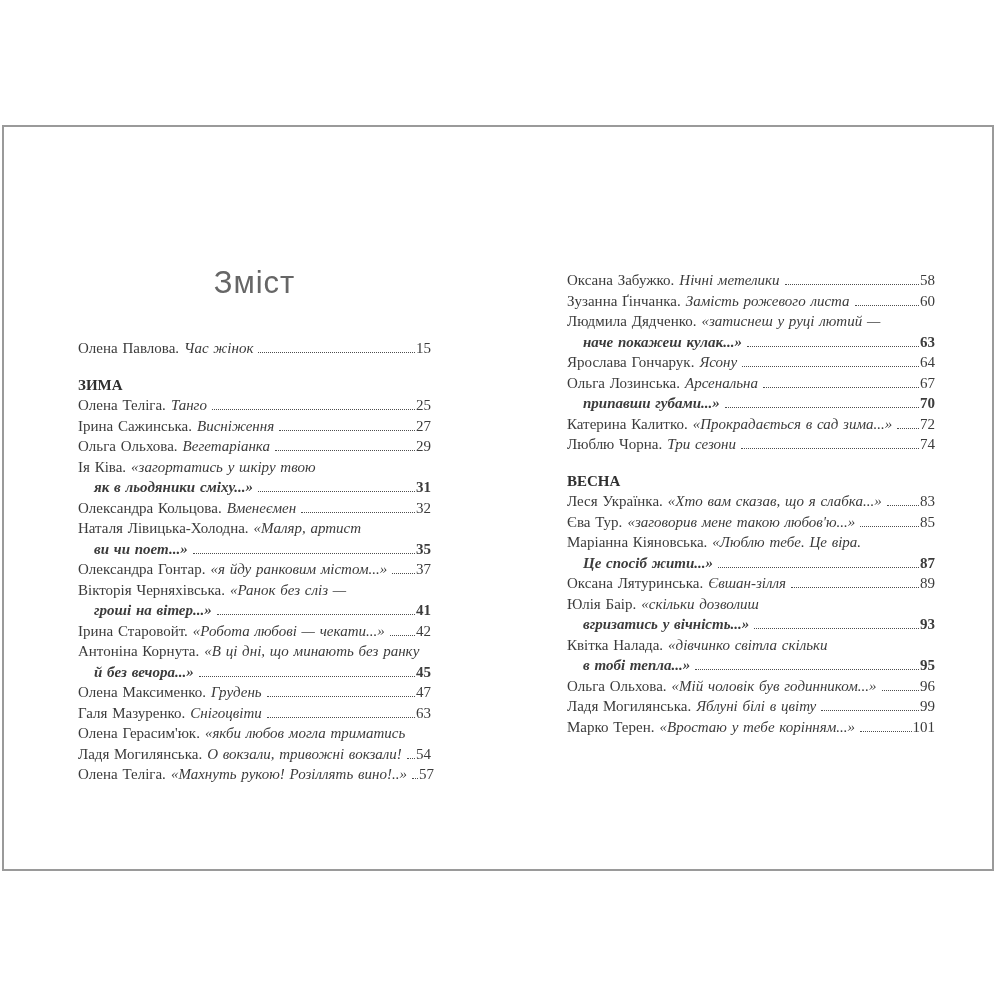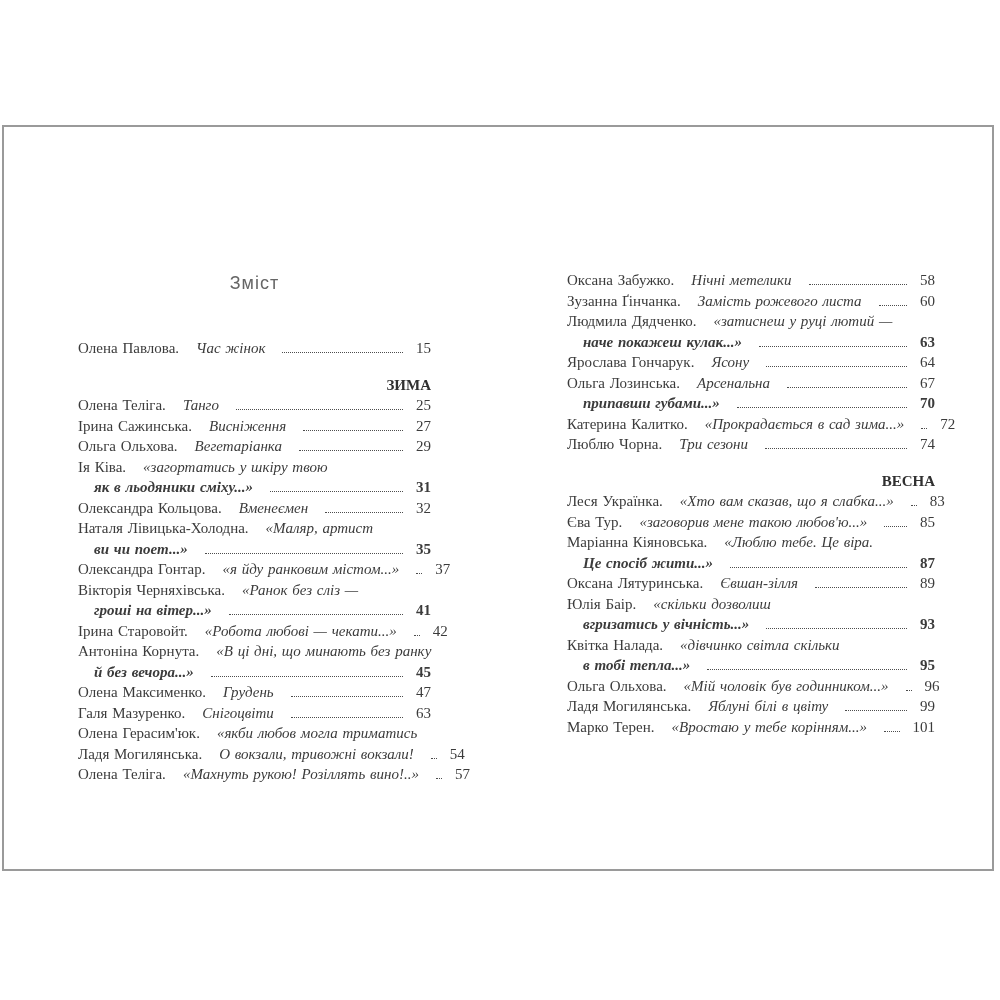--- a/index.html
+++ b/index.html
@@ -28,39 +28,37 @@
     position: absolute;
     color: #3b3b3b;
     font-size: 15px;
     line-height: 20.5px;
     word-spacing: 1px;
   }
   .col-left  { left: 78px;  top: 268px; width: 353px; }
   .col-right { left: 567px; top: 270px; width: 368px; }
   .toc-title {
     font-family: "Liberation Sans", sans-serif;
-    font-size: 18px;
+    font-size: 31px;
     line-height: 30px;
     letter-spacing: 1px;
     color: #666666;
     text-align: center;
     margin: 0 0 40px 0;
   }
   .section-heading {
     font-weight: bold;
     color: #303030;
     margin-top: 16px;
-    text-align: right;
   }
   .entry { }
   .line {
     display: flex;
     align-items: baseline;
     white-space: nowrap;
-    gap: 12px;
   }
   .line.cont { padding-left: 16px; font-weight: bold; }
   .author { margin-right: 5px; flex: 0 0 auto; }
   .ttl { font-style: italic; flex: 0 1 auto; }
   .leader {
     flex: 1 1 auto;
     min-width: 6px;
     border-bottom: 1.5px dotted #4d4d4d;
     margin: 0 1px 3px 5px;
   }

